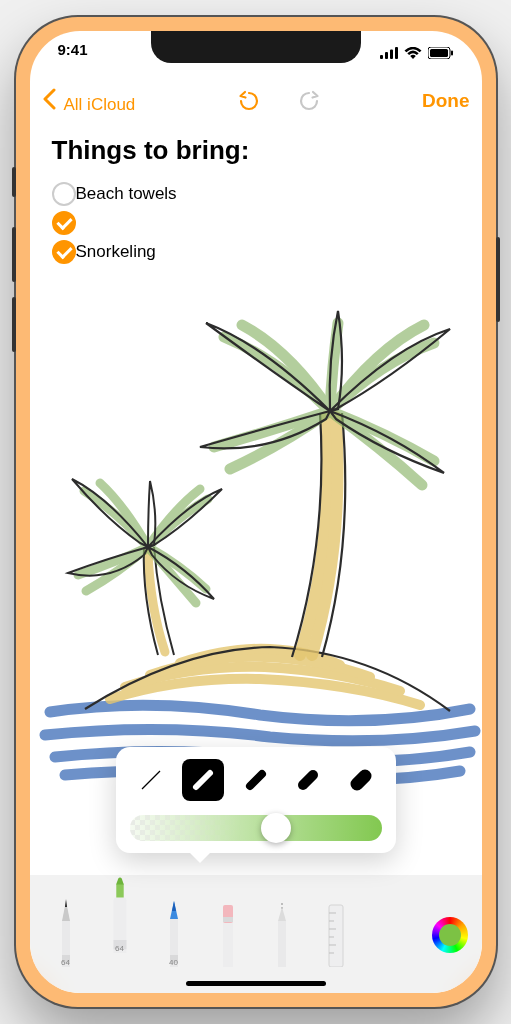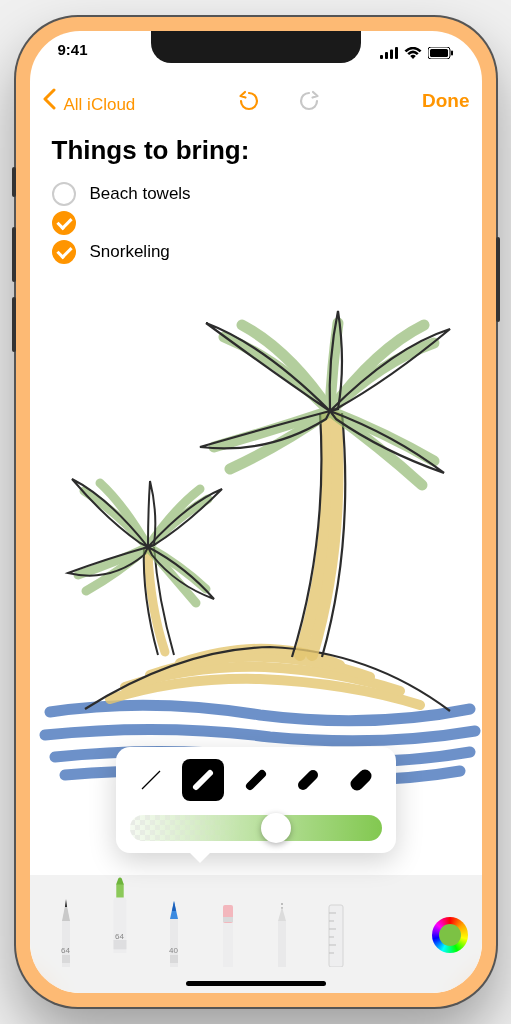--- a/index.html
+++ b/index.html
@@ -67,21 +67,21 @@
   .nav-back { display: flex; align-items: flex-end; color: #ff9500; font-size: 17px; gap: 8px; cursor: pointer; }
   .nav-center { flex: 1; display: flex; justify-content: center; gap: 36px; }
   .nav-icon { width: 24px; height: 24px; display: flex; align-items: center; justify-content: center; }
   .nav-done { color: #ff9500; font-size: 19px; font-weight: 600; cursor: pointer; }
   .content {
     position: absolute;
     top: 100px; left: 0; right: 0; bottom: 0;
     padding: 4px 22px 0 22px;
   }
   .note-title { font-size: 26px; font-weight: 700; margin-bottom: 16px; }
-  .check-item { display: flex; align-items: center; gap: 14px; margin: 5px 0; }
+  .check-item { display: flex; align-items: center; gap: 0; margin: 5px 0; }
   .check-circle {
     width: 24px; height: 24px;
     border-radius: 50%;
     border: 2px solid #ccc;
     flex-shrink: 0;
   }
   .check-circle.checked {
     background: #ff9500;
     border-color: #ff9500;
     position: relative;
@@ -181,21 +181,21 @@
   .tool-item {
     width: 44px; height: 76px;
     display: flex; flex-direction: column; align-items: center;
     justify-content: flex-end;
     cursor: pointer;
     position: relative;
   }
   .tool-item.active { transform: translateY(-14px); }
   .tool-body { width: 28px; display: block; }
   .tool-num {
-    position: absolute; bottom: 12px;
+    position: absolute; bottom: 0;
     font-size: 8px; color: #888; margin-top: 44px;
   }
   .color-picker {
     width: 36px; height: 36px;
     border-radius: 50%;
     border: 4px solid transparent;
     background:
       conic-gradient(red, orange, yellow, lime, cyan, blue, magenta, red) border-box;
     position: relative;
     margin-bottom: 14px;

